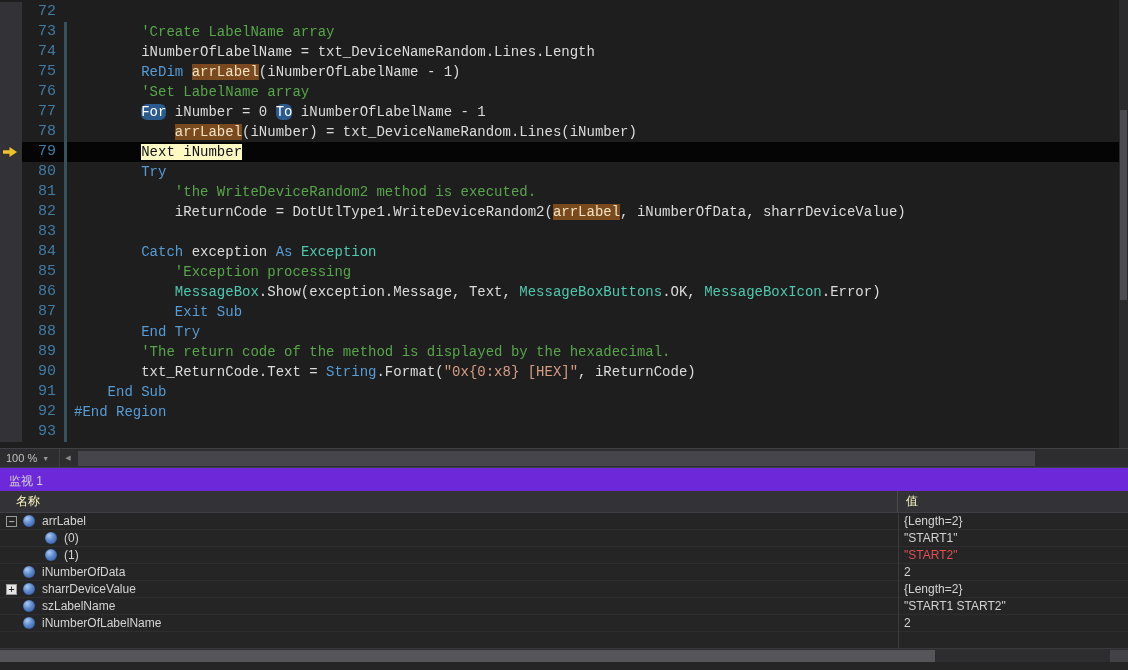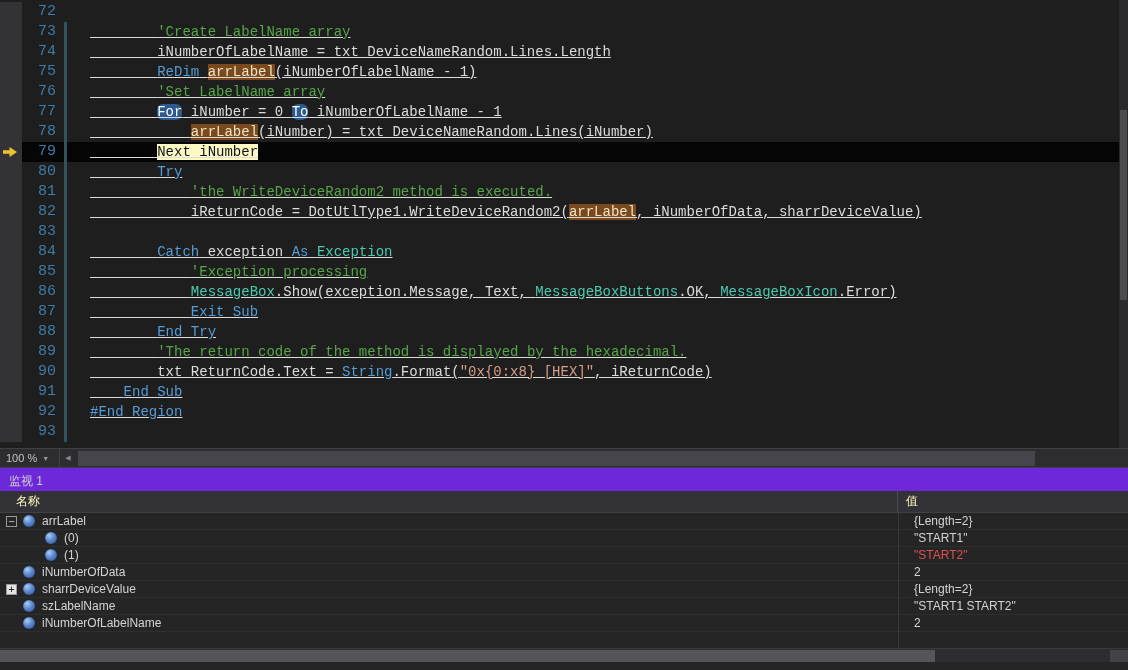--- a/index.html
+++ b/index.html
@@ -7,21 +7,21 @@
   .ide { width:1128px; height:670px; font-family:"Liberation Sans", sans-serif; display:flex; flex-direction:column; }
 
   
   .editor { position:relative; height:448px; background:#1e1e1e; overflow:hidden; flex:0 0 448px; }
   .lines { padding-top:2px; }
   .line { display:flex; height:20px; line-height:20px; font-family:"Liberation Mono", monospace; font-size:14px; }
   .line.current { background:#050505; }
   .margin { width:22px; flex:0 0 22px; background:#333337; position:relative; }
   .exec-arrow { position:absolute; left:3px; top:5px; }
   .lineno { width:42px; flex:0 0 42px; text-align:right; padding-right:8px; color:#3f7ca6; font-size:15px; }
-  .codetext { white-space:pre; padding-left:26px; color:#dcdcdc;text-decoration:underline; }
+  .codetext { white-space:pre; padding-left:10px; color:#dcdcdc; }
   .seg.pln { color:#dcdcdc; }
   .seg.kw  { color:#569cd6; }
   .seg.cmt { color:#57a64a; }
   .seg.typ { color:#4ec9b0; }
   .seg.str { color:#d69d85; }
   .seg.ref { background:#7a4a1e; color:#f1e3c3; }
   .seg.kwhl{ background:#2a5a8e; color:#ffffff;border-radius:6px; }
   .seg.sel { background:#fef9c3; color:#10141a; }
   .change-bar { position:absolute; left:64px; top:22px; width:3px; height:420px; background:#32525e; }
   .vscroll { position:absolute; right:0; top:0; width:9px; height:448px; background:#2a2a2c; }
@@ -47,21 +47,21 @@
   .wname { width:898px; flex:0 0 898px; display:flex; align-items:center; color:#d4d4d4; }
   .wname.level0 { padding-left:6px; }
   .wname.level1 { padding-left:28px; }
   .expander { width:11px; height:11px; flex:0 0 11px; border:1px solid #9a9a9a; font-size:10px; line-height:9px; text-align:center; color:#d0d0d0; margin-right:6px; font-family:"DejaVu Sans Mono", monospace; }
   .expander.none { border:none; }
   .expander.plus { background:#e4e4e4; color:#222; }
   .varicon { width:12px; height:12px; flex:0 0 12px; border-radius:50%; margin-right:7px;
              background:radial-gradient(circle at 35% 30%, #a8cdf4 0%, #5d88cc 45%, #2f55a0 100%);
              box-shadow:inset 0 0 1px #16306b; }
   .wlabel { white-space:nowrap; }
-  .wvalue { flex:1; padding-left:16px; color:#d4d4d4; line-height:16px; white-space:nowrap; }
+  .wvalue { flex:1; padding-left:6px; color:#d4d4d4; line-height:16px; white-space:nowrap; }
   .wvalue.changed { color:#e05050; }
   .watch-hscroll { height:14px; flex:0 0 14px; background:#2d2d30; position:relative; border-top:1px solid #3a3a3e; }
   .whthumb { position:absolute; left:0; top:1px; height:12px; width:935px; background:#55555a; }
   .wcorner { position:absolute; right:0; top:1px; height:12px; width:18px; background:#434347; }
   .watch-footer { height:8px; flex:0 0 8px; background:#252526; }
 </style>
 </head>
 <body>
 
 <div class="ide">

